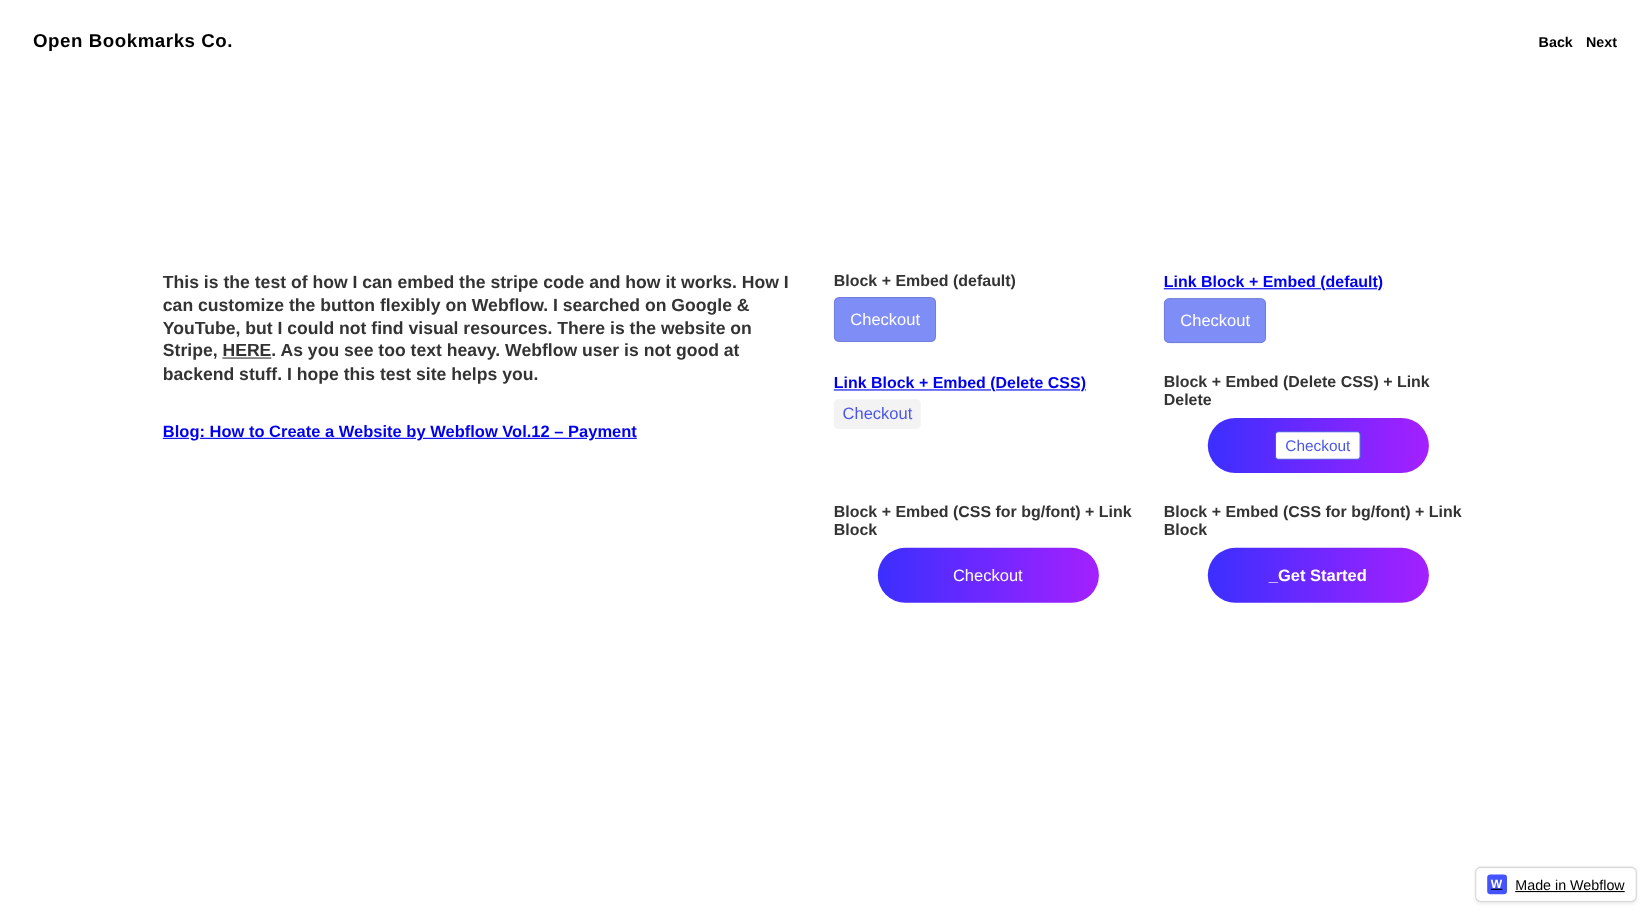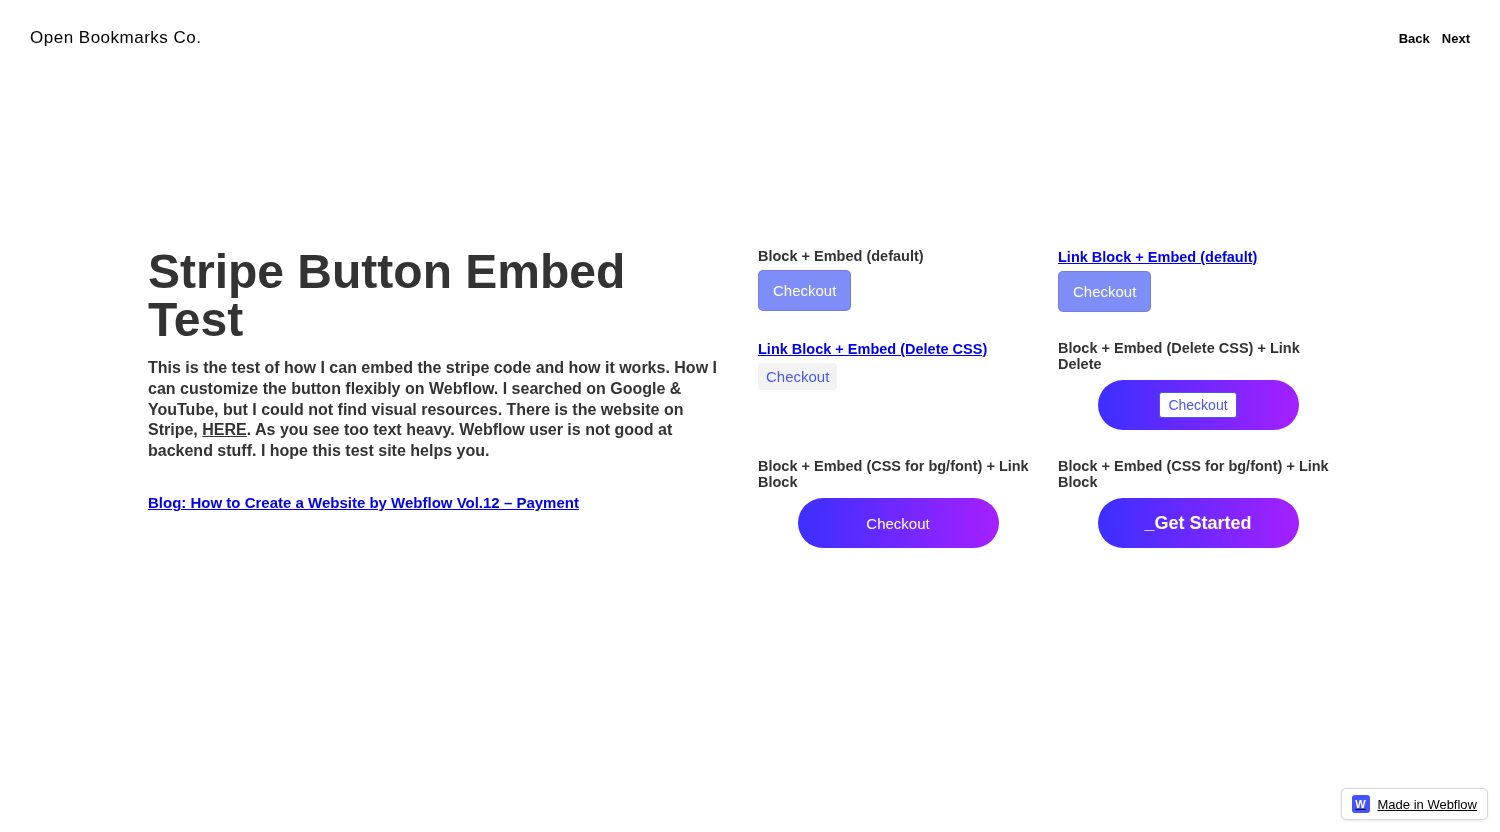--- a/index.html
+++ b/index.html
@@ -13,21 +13,21 @@
   position: relative;
 }
 .header {
   display: flex;
   justify-content: space-between;
   align-items: center;
   padding: 28px 30px 0 30px;
 }
 .site-title {
   font-size: 17px;
-  font-weight: 400;
+  font-weight: 700;
   letter-spacing: 0.5px;
   color: #000;
 }
 .nav { display: flex; gap: 12px; }
 .nav a {
   font-size: 13px;
   font-weight: 900;
   color: #000;
   text-decoration: none;
 }
@@ -126,21 +126,21 @@
 }
 .btn-gradient-pill .inner-text {
   color: #fff;
   font-family: Arial, sans-serif;
   font-size: 15px;
 }
 .btn-gradient-pill .inner-text-heavy {
   color: #fff;
   font-family: "Arial Black", Arial, sans-serif;
   font-weight: 900;
-  font-size: 18px;
+  font-size: 15px;
 }
 .badge {
   position: absolute;
   right: 12px;
   bottom: 12px;
   background: #fff;
   border: 1px solid #d6d6d6;
   border-radius: 5px;
   padding: 6px 10px;
   display: flex;
@@ -170,21 +170,20 @@
 <div class="header">
   <div class="site-title">Open Bookmarks Co.</div>
   <div class="nav">
     <a href="#">Back</a>
     <a href="#">Next</a>
   </div>
 </div>
 
 <div class="main">
   <div class="left">
-    <h1 class="page-title">Stripe Button Embed Test</h1>
     <p class="desc">
       <strong><span>This is the test of how I can embed the stripe code and how it works. How I can customize the button flexibly on Webflow. I searched on Google &amp; YouTube, but I could not find visual resources. There is the website on Stripe, </span><a href="#" class="here-link">HERE</a><span>. As you see too text heavy. Webflow user is not good at backend stuff. I hope this test site helps you.</span></strong>
     </p>
     <a href="#" class="blog-link">Blog: How to Create a Website by Webflow Vol.12 – Payment</a>
   </div>
 
   <div class="right">
     <div class="cell">
       <div class="label">Block + Embed (default)</div>
       <button class="btn-default">Checkout</button>

